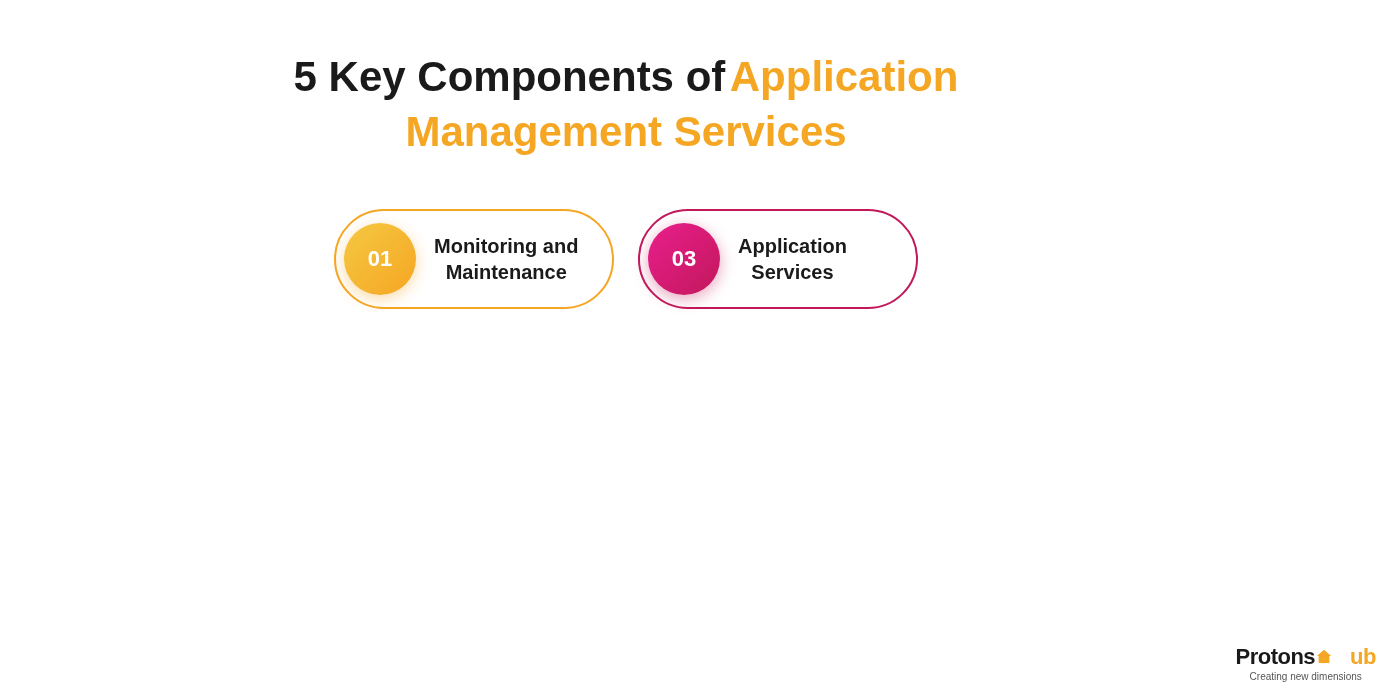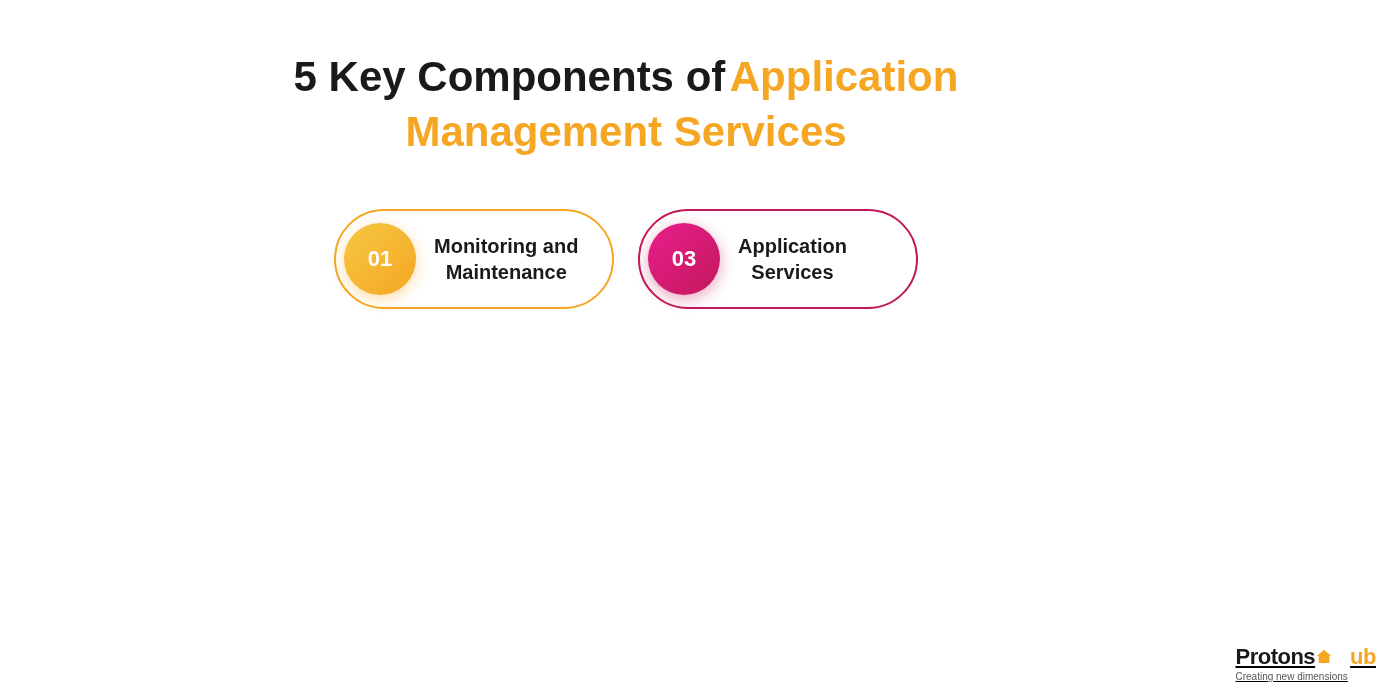--- a/index.html
+++ b/index.html
@@ -139,22 +139,21 @@
       box-shadow: 0 4px 15px rgba(0,172,193,0.4);
     }
 
     
     .logo {
       position: absolute;
       bottom: 18px;
       right: 24px;
       display: flex;
       flex-direction: column;
-      align-items: flex-start;
-      text-decoration: underline;
+      align-items: center;
     }
 
     .logo-text {
       font-size: 22px;
       font-weight: 800;
       color: #1a1a1a;
       letter-spacing: -0.5px;
       display: flex;
       align-items: center;
     }

